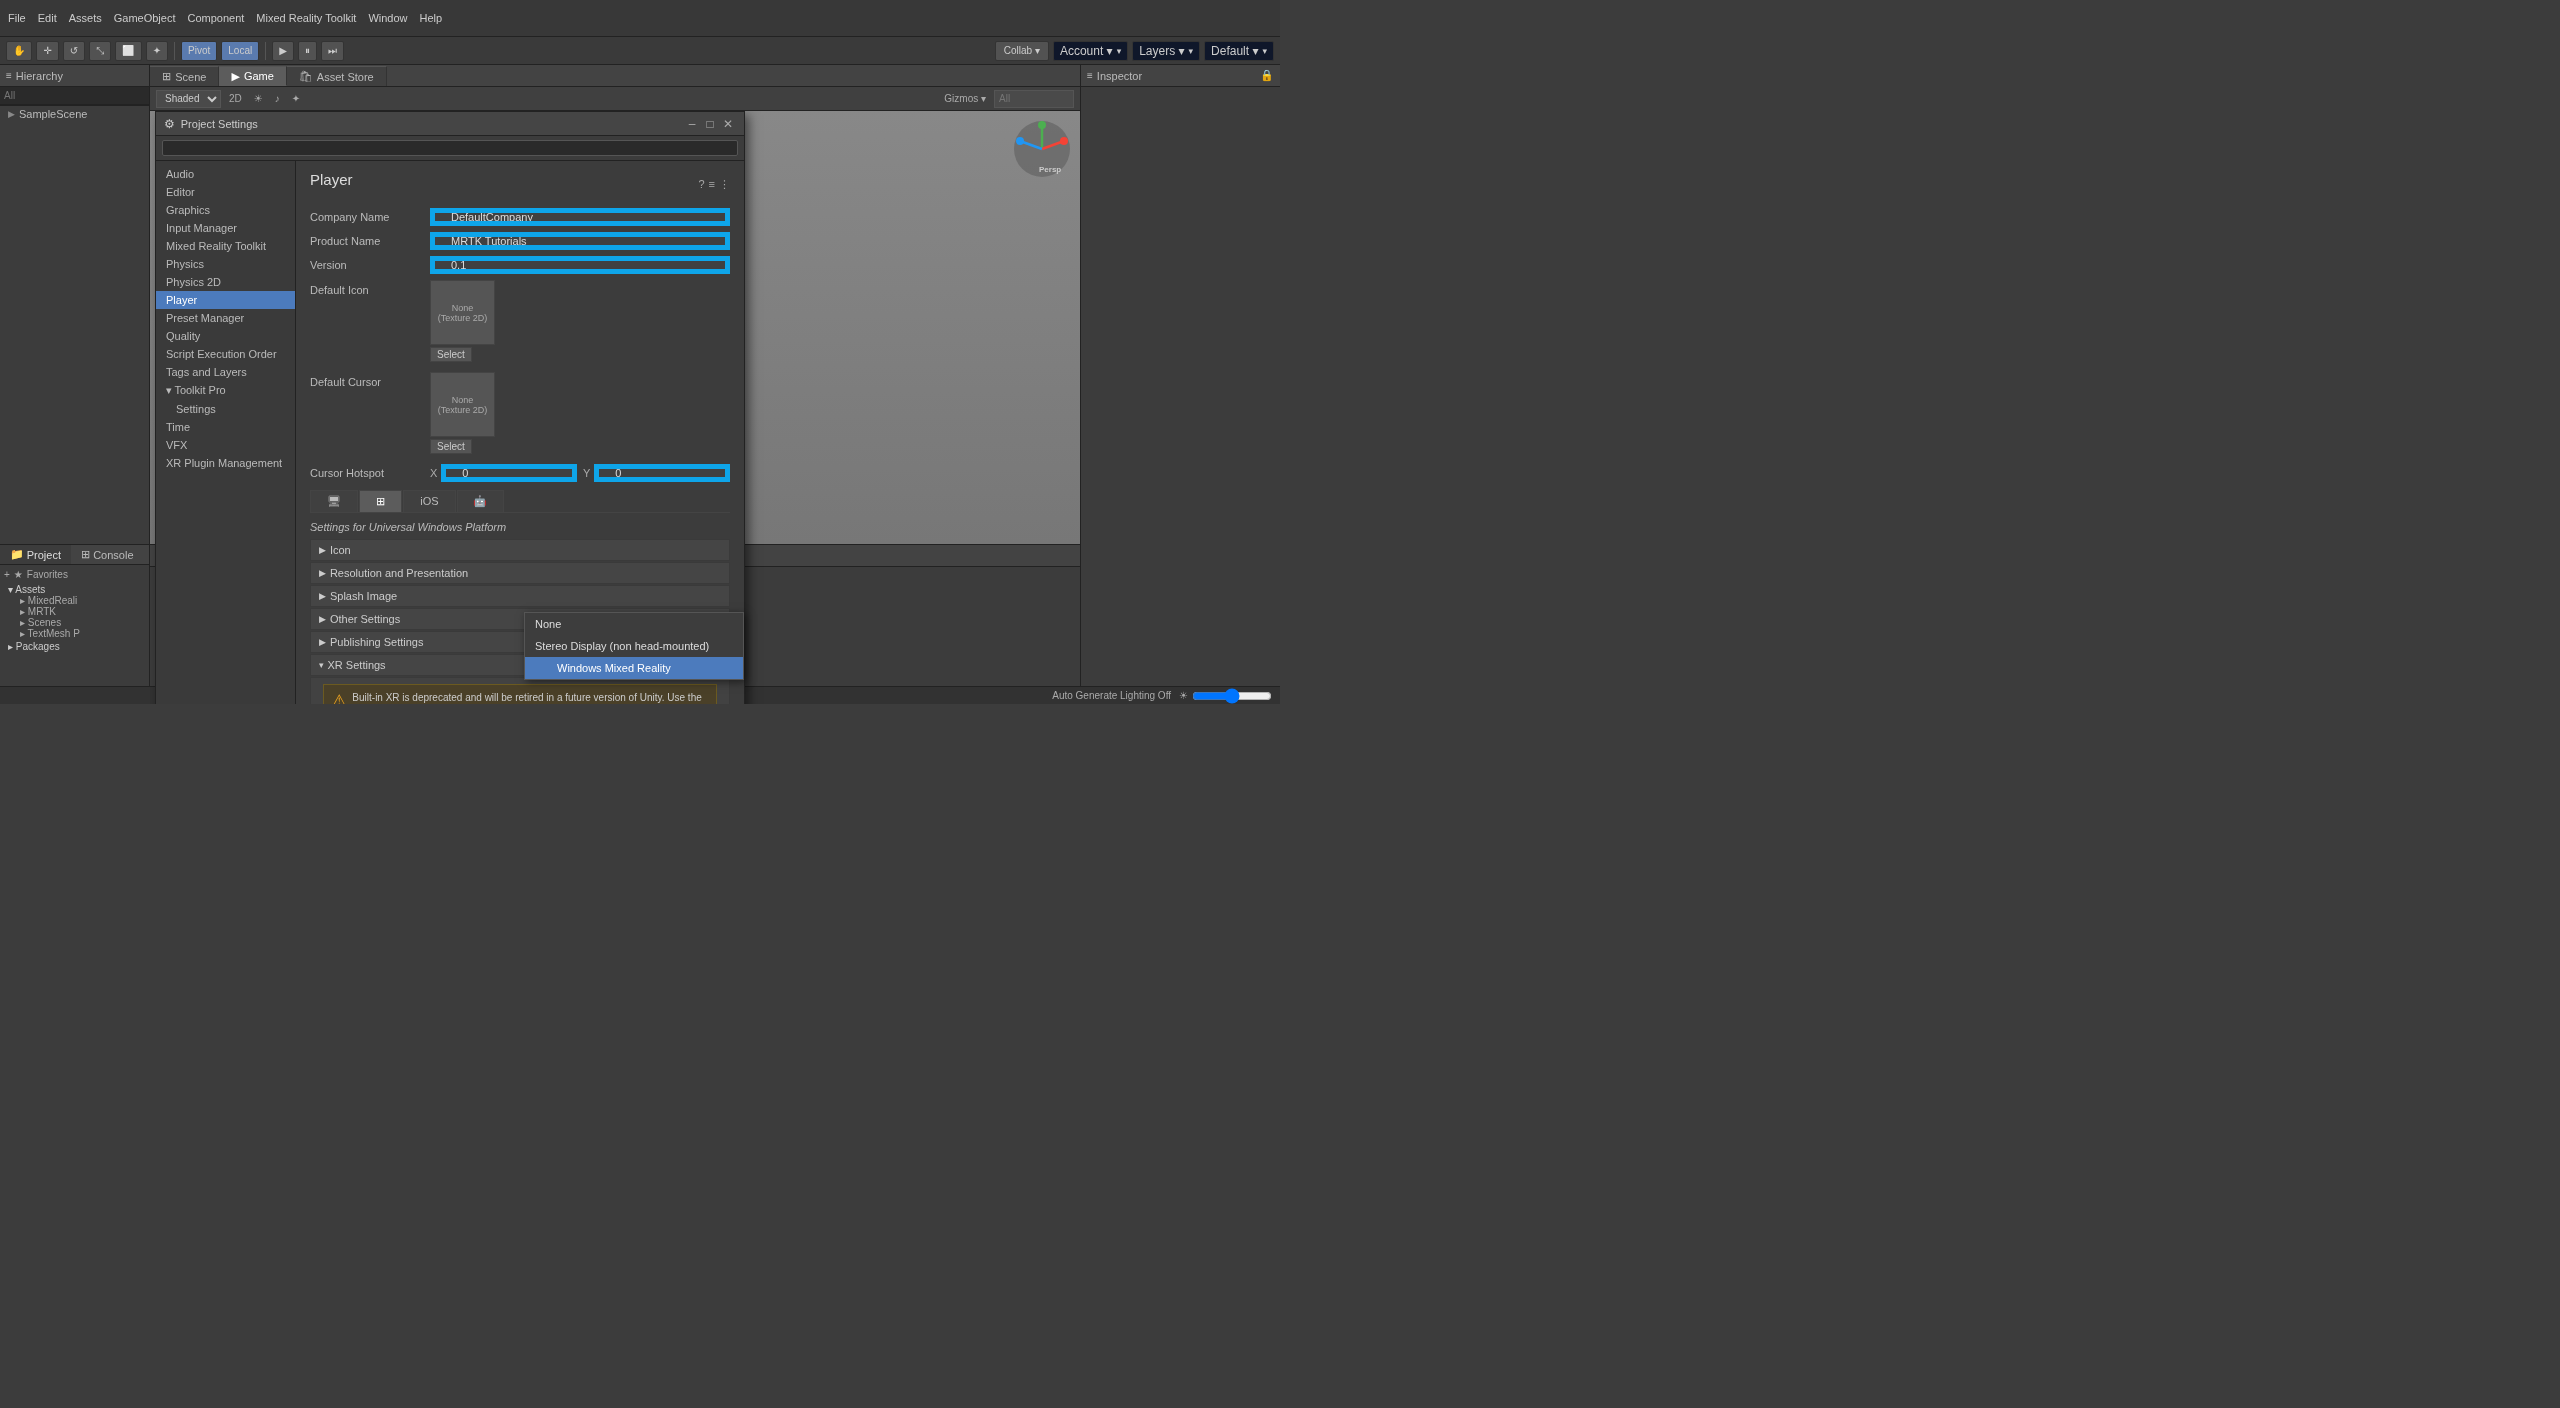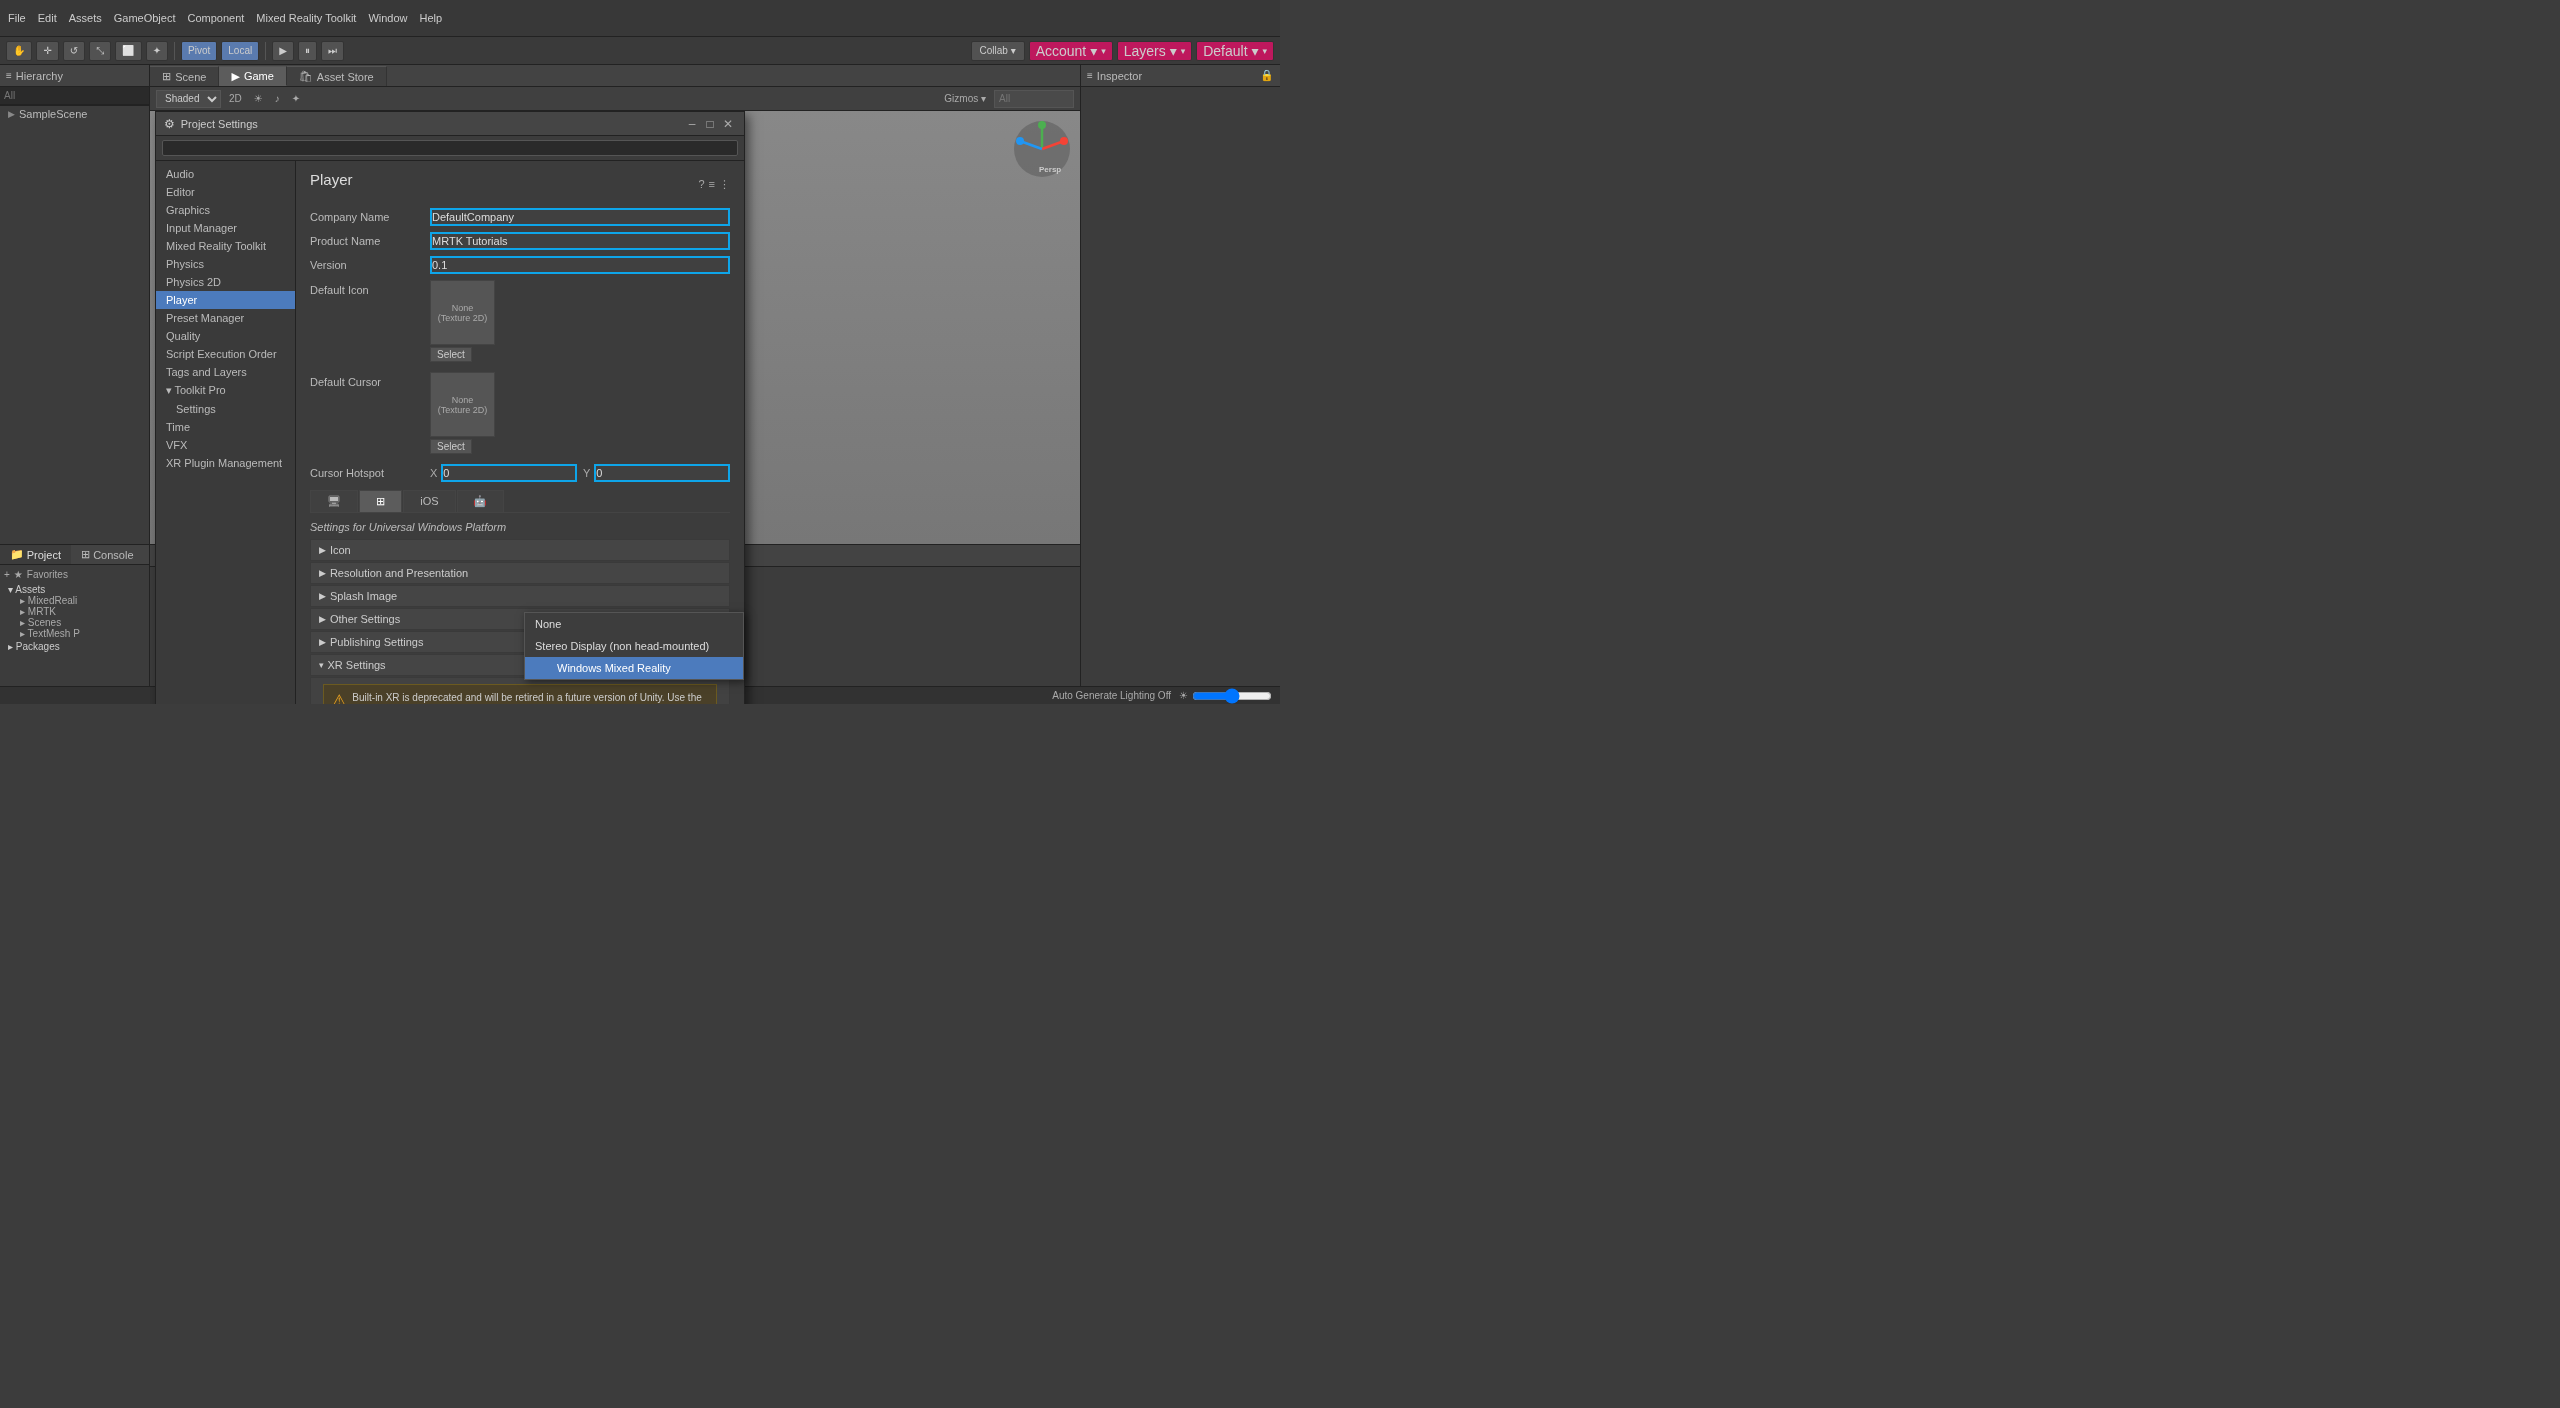--- a/index.html
+++ b/index.html
@@ -52,26 +52,26 @@
     }
     .toolbar-btn.active { background: #5a7baf; }
     .toolbar-sep { width: 1px; background: #555; height: 18px; margin: 0 2px; }
     .toolbar-right {
       margin-left: auto;
       display: flex;
       align-items: center;
       gap: 4px;
     }
     .toolbar-dropdown {
-      background: #be185d;
+      background: #0f172a;
       border: 1px solid #333;
       color: #ccc;
       height: 20px;
       padding: 0 6px;
-      font-size: 14px;
+      font-size: 12px;
       cursor: pointer;
       border-radius: 2px;
       display: flex;
       align-items: center;
       gap: 4px;
     }
     .toolbar-dropdown::after { content: '▾'; font-size: 9px; }
 
     
     .main-layout {
@@ -267,24 +267,24 @@
       margin-bottom: 6px;
     }
     .field-label {
       width: 120px;
       color: #bbb;
       font-size: 11px;
     }
     .field-input {
       flex: 1;
       background: #404040;
-      border: 2px solid #0ea5e9;
+      border: 5px solid #0ea5e9;
       color: #ddd;
       height: 18px;
-      padding: 0 0;
+      padding: 0 16px;
       font-size: 11px;
     }
     .icon-area {
       display: flex;
       align-items: flex-start;
       margin-bottom: 10px;
     }
     .icon-label {
       width: 120px;
       color: #bbb;

